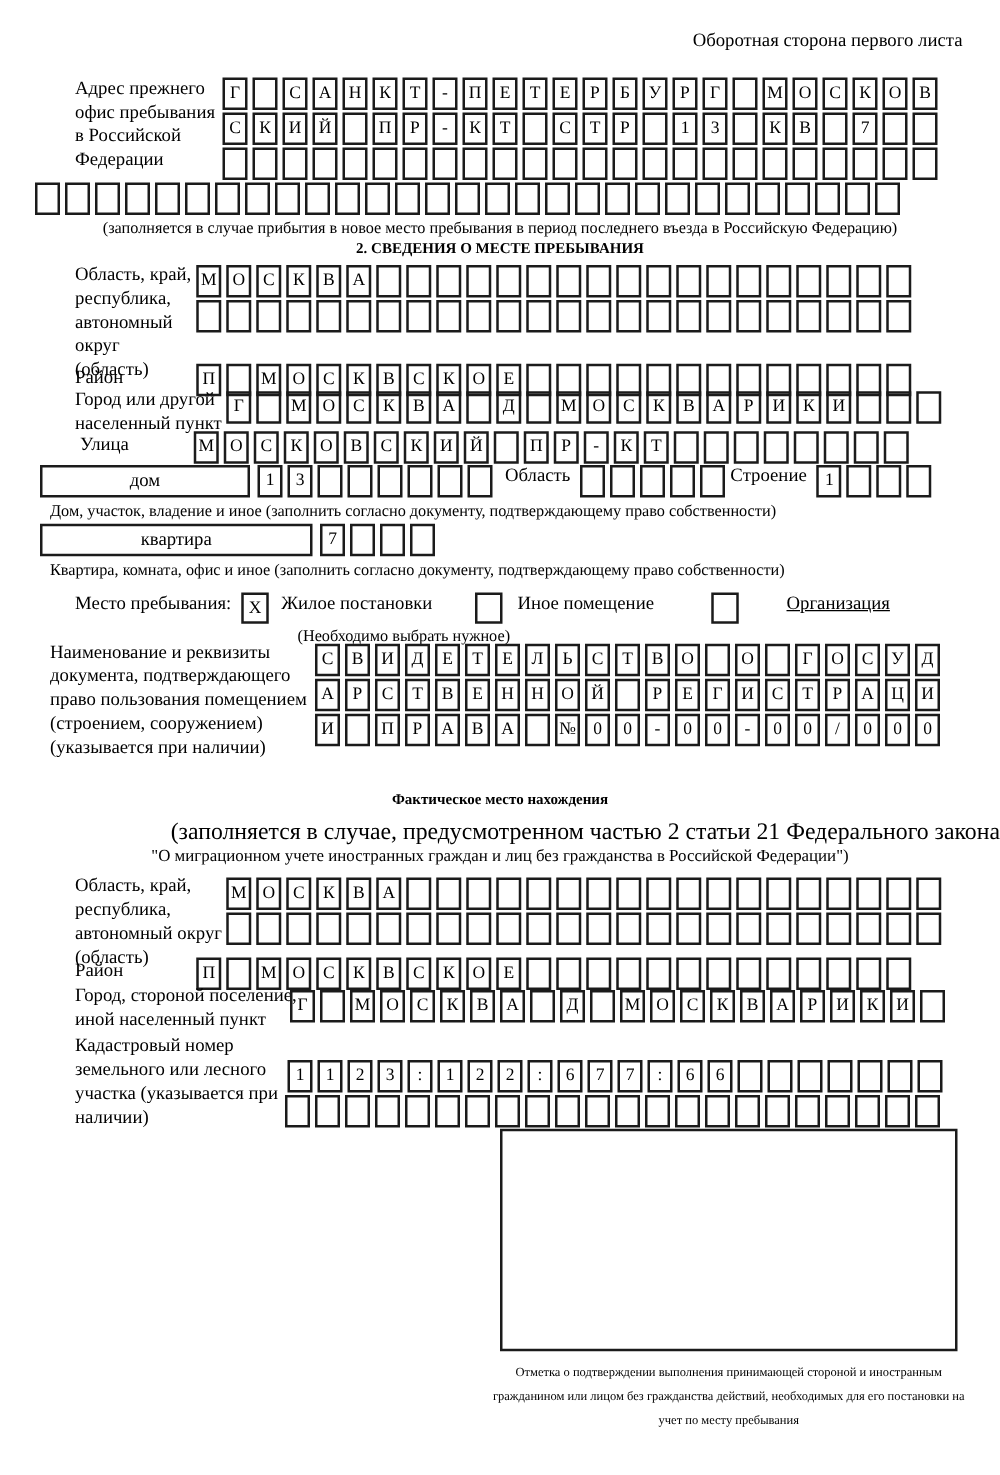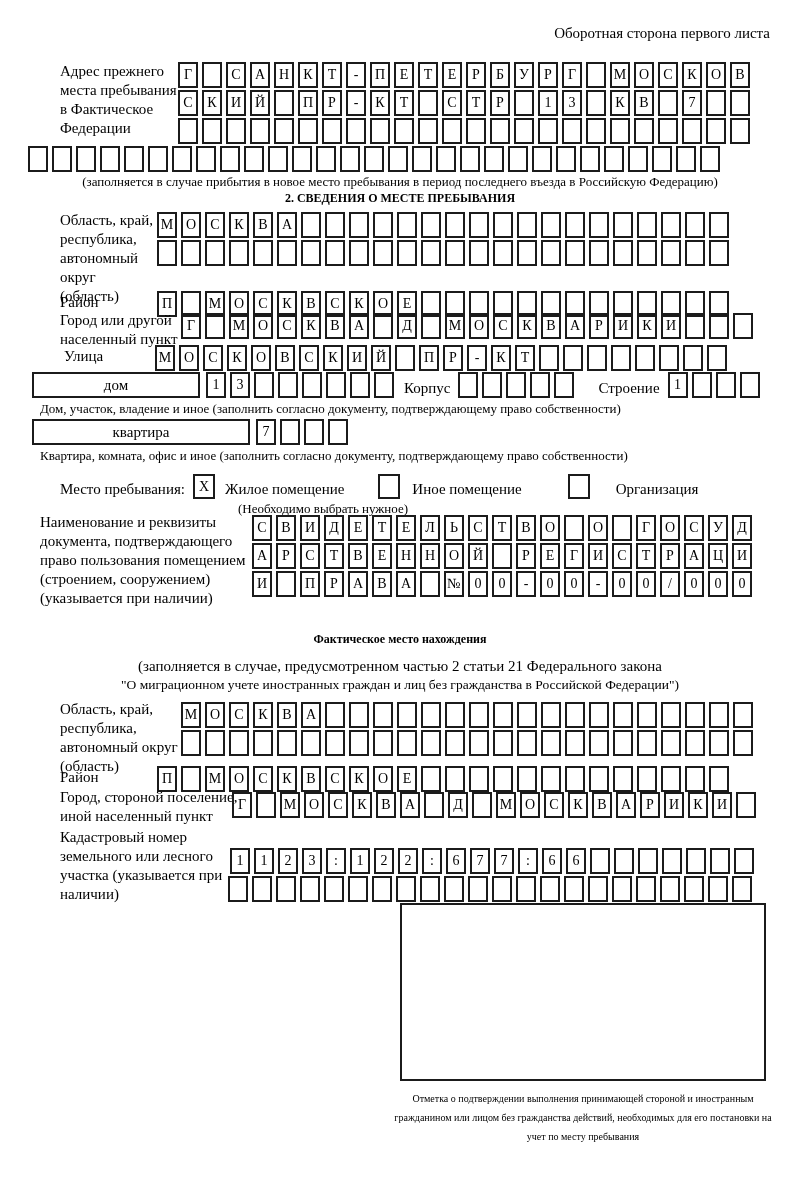--- a/index.html
+++ b/index.html
@@ -19,36 +19,36 @@
     width:20px; height:26px; flex:none;
     border:2px solid #1b1b1b;
     display:flex; align-items:center; justify-content:center;
     font-size:14px; line-height:1;
   }
   .widebox {
     height:26px; border:2px solid #1b1b1b;
     display:flex; align-items:center; justify-content:center;
     font-size:15px; flex:none;
   }
-  .inlinerow { display:flex; align-items:flex-end; }
+  .inlinerow { display:flex; align-items:flex-start; }
   .chk {
     width:22px; height:25px; flex:none;
     border:2px solid #1b1b1b;
     display:flex; align-items:center; justify-content:center;
     font-size:14px;
   }
   .stampbox { width:366px; height:178px; border:2px solid #1b1b1b; background:#fff; }
   .stampnote { font-size:10px; line-height:19px; text-align:center; }
 </style>
 </head>
 <body>
 
 <div class="abs lbl" style="top:24px; right:30px;">Оборотная сторона первого листа</div>
 
-<div class="abs lbl" style="top:62px; left:60px; width:122px;">Адрес прежнего места пребывания в Фактическое Федерации</div>
+<div class="abs lbl" style="top:62px; left:60px; width:122px;">Адрес прежнего офис пребывания в Российской Федерации</div>
 <div class="abs cells" style="top:62px;  left:178px;">
     <div class="cell">Г</div>
     <div class="cell"></div>
     <div class="cell">С</div>
     <div class="cell">А</div>
     <div class="cell">Н</div>
     <div class="cell">К</div>
     <div class="cell">Т</div>
     <div class="cell">-</div>
     <div class="cell">П</div>
@@ -298,29 +298,29 @@
   <div class="cells" style="margin-left:6px;">
       <div class="cell">1</div>
       <div class="cell">3</div>
       <div class="cell"></div>
       <div class="cell"></div>
       <div class="cell"></div>
       <div class="cell"></div>
       <div class="cell"></div>
       <div class="cell"></div>
     </div>
-  <div class="lbl" style="margin:0 8px 0 10px;">Корпус</div>
+  <div class="lbl" style="margin:0 8px 0 10px;">Область</div>
   <div class="cells">
       <div class="cell"></div>
       <div class="cell"></div>
       <div class="cell"></div>
       <div class="cell"></div>
       <div class="cell"></div>
     </div>
-  <div class="lbl" style="margin:0 8px 0 24px;">Строение</div>
+  <div class="lbl" style="margin:0 8px 0 4px;">Строение</div>
   <div class="cells">
       <div class="cell">1</div>
       <div class="cell"></div>
       <div class="cell"></div>
       <div class="cell"></div>
     </div>
 </div>
 <div class="abs note" style="top:401px; left:40px;">Дом, участок, владение и иное (заполнить согласно документу, подтверждающему право собственности)</div>
 
 <div class="abs inlinerow" style="top:419px; left:32px;">
@@ -330,25 +330,25 @@
       <div class="cell"></div>
       <div class="cell"></div>
       <div class="cell"></div>
     </div>
 </div>
 <div class="abs note" style="top:448px; left:40px;">Квартира, комната, офис и иное (заполнить согласно документу, подтверждающему право собственности)</div>
 
 <div class="abs inlinerow" style="top:474px; left:60px;">
   <span class="lbl">Место пребывания:</span>
   <span class="chk" style="margin-left:8px;">X</span>
-  <span class="lbl" style="margin-left:10px;">Жилое помещение</span>
+  <span class="lbl" style="margin-left:10px;">Жилое постановки</span>
   <span class="chk" style="margin-left:34px;"></span>
   <span class="lbl" style="margin-left:12px;">Иное помещение</span>
   <span class="chk" style="margin-left:46px;"></span>
-  <span class="lbl" style="margin-left:26px;">Организация</span>
+  <span class="lbl" style="margin-left:38px;text-decoration:underline;">Организация</span>
 </div>
 <div class="abs note" style="top:501px; left:238px;">(Необходимо выбрать нужное)</div>
 
 <div class="abs lbl" style="top:513px; left:40px; width:208px;">Наименование и реквизиты документа, подтверждающего право пользования помещением (строением, сооружением) (указывается при наличии)</div>
 <div class="abs cells" style="top:515px; left:252px;">
     <div class="cell">С</div>
     <div class="cell">В</div>
     <div class="cell">И</div>
     <div class="cell">Д</div>
     <div class="cell">Е</div>
@@ -410,21 +410,21 @@
     <div class="cell">-</div>
     <div class="cell">0</div>
     <div class="cell">0</div>
     <div class="cell">/</div>
     <div class="cell">0</div>
     <div class="cell">0</div>
     <div class="cell">0</div>
   </div>
 
 <div class="abs center title" style="top:632px;">Фактическое место нахождения</div>
-<div class="abs center note" style="top:658px; font-size:15px;">(заполняется в случае, предусмотренном частью 2 статьи 21 Федерального закона</div>
+<div class="abs center note" style="top:658px; font-size:19px;text-align:right;">(заполняется в случае, предусмотренном частью 2 статьи 21 Федерального закона</div>
 <div class="abs center note" style="top:677px; font-size:13.5px;">"О миграционном учете иностранных граждан и лиц без гражданства в Российской Федерации")</div>
 
 <div class="abs lbl" style="top:700px; left:60px; width:150px;">Область, край, республика, автономный округ (область)</div>
 <div class="abs cells" style="top:702px; left:181px;">
     <div class="cell">М</div>
     <div class="cell">О</div>
     <div class="cell">С</div>
     <div class="cell">К</div>
     <div class="cell">В</div>
     <div class="cell">А</div>

